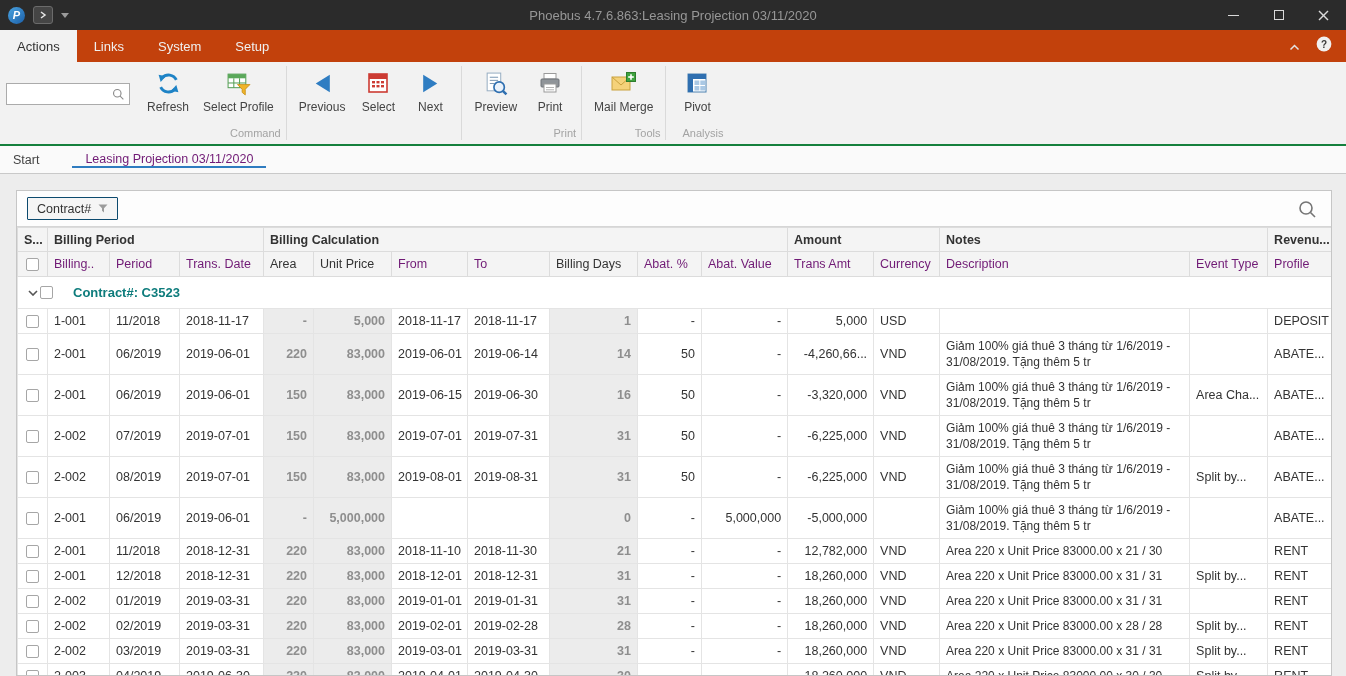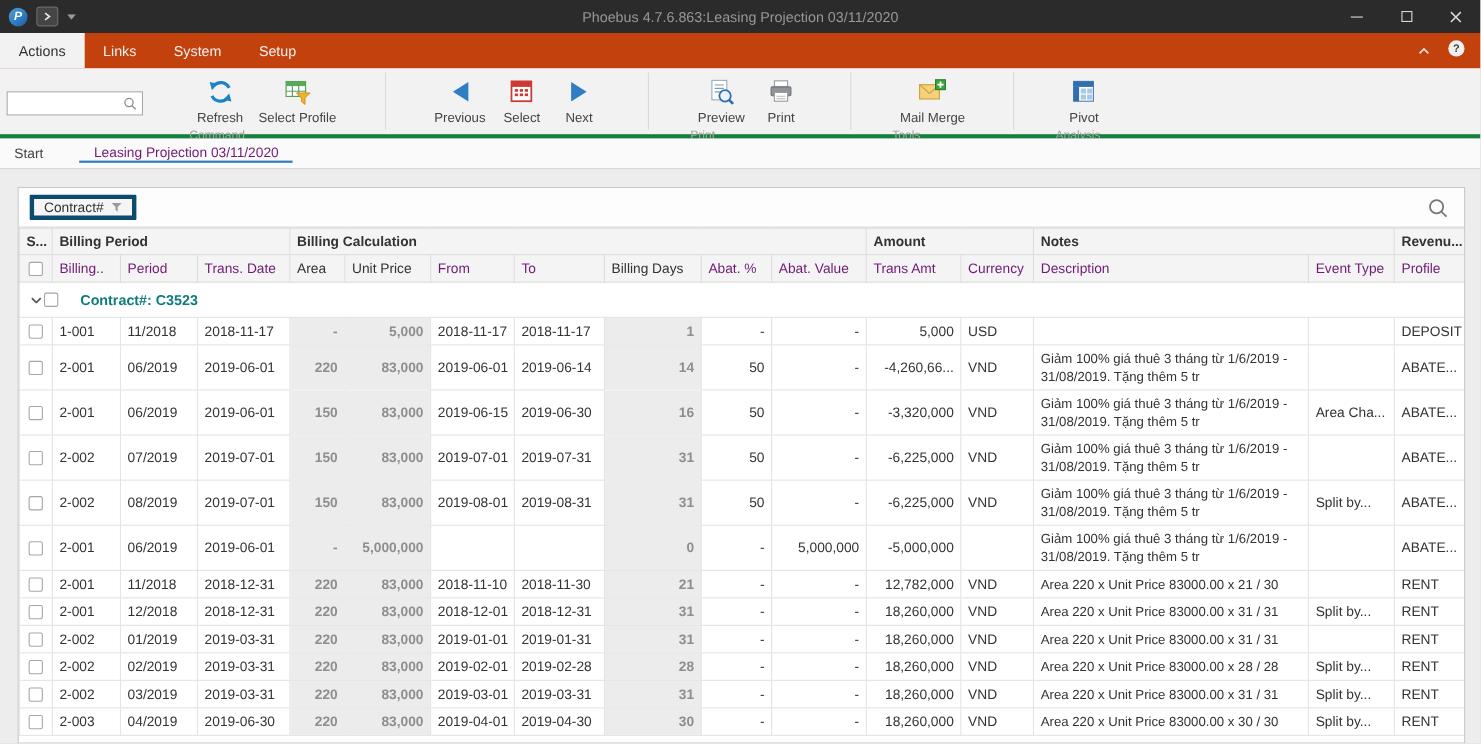--- a/index.html
+++ b/index.html
@@ -21,42 +21,42 @@
   .tb-controls{margin-left:auto;display:flex;z-index:2;}
   .tbtn{width:45px;height:30px;display:flex;align-items:center;justify-content:center;}
   .g-min{display:block;width:11px;height:1px;background:#d9d9d9;}
   .g-max{display:block;width:10px;height:10px;border:1px solid #d9d9d9;}
   
   .menubar{height:32px;background:#c2410c;display:flex;align-items:stretch;flex:0 0 auto;position:relative;}
   .menu-item{padding:0 17px;display:flex;align-items:center;color:#f0f0f0;font-size:13px;cursor:default;}
   .menu-item.active{background:#f2f2f2;color:#333;}
   .menu-right{margin-left:auto;display:flex;align-items:center;gap:16px;padding-right:14px;}
   
-  .ribbon{height:64px;background:#f2f2f2;border-bottom:4px solid #15803d;display:flex;align-items:stretch;flex:0 0 auto;gap:32px;}
+  .ribbon{height:84px;background:#f2f2f2;border-bottom:2px solid #15803d;display:flex;align-items:stretch;flex:0 0 auto;}
   .rsearch{margin:21px 6px 0 6px;width:124px;height:22px;background:#fff;border:1px solid #ababab;
            display:flex;align-items:center;padding:0 4px 0 5px;flex:0 0 auto;}
   .rsearch input{border:none;outline:none;flex:1;min-width:0;font-size:12px;font-family:inherit;background:transparent;}
   .rgroup{display:flex;flex-direction:column;padding:3px 4px 2px 4px;}
   .rbtns{display:flex;flex:1;}
   .rbtn{display:flex;flex-direction:column;align-items:center;justify-content:flex-start;
         min-width:52px;padding:4px 7px 2px 7px;border-radius:2px;}
   .ricon{height:28px;display:flex;align-items:center;justify-content:center;}
   .rlabel{font-size:12px;color:#444;margin-top:3px;white-space:nowrap;}
-  .rgroup-label{text-align:left;font-size:11px;color:#a3a3a3;padding:1px 0 3px 0;min-height:15px;}
+  .rgroup-label{text-align:right;font-size:11px;color:#a3a3a3;padding:1px 0 3px 0;min-height:15px;}
   .rsep{width:1px;background:#dadada;margin:4px 1px;}
   
   .doctabs{height:28px;background:#fafafa;border-bottom:1px solid #c9c9c9;display:flex;align-items:center;flex:0 0 auto;}
   .doctab{padding:0 13px;display:flex;align-items:center;font-size:12.5px;color:#444;}
   .doctab.active{color:#701a75;border-bottom:2px solid #2f7cc0;margin-left:20px;}
   
   .content{flex:1;background:#ededed;padding:16px 14px 0 16px;overflow:hidden;}
   .gridpanel{background:#fff;border:1px solid #c6c6c6;height:100%;overflow:hidden;position:relative;}
   .groupbar{height:36px;border-bottom:1px solid #d6d6d6;background:#fdfdfd;position:relative;display:flex;align-items:center;}
   .chip{margin-left:10px;display:inline-flex;align-items:center;gap:7px;height:23px;padding:0 9px;
-        border:4px solid #0c4a6e;background:#f5f5f5;font-size:12.5px;color:#333;border-radius:1px;}
+        border:1px solid #0c4a6e;background:#f5f5f5;font-size:12.5px;color:#333;border-radius:1px;}
   .gsearch{position:absolute;right:14px;top:9px;}
   
   table{border-collapse:collapse;table-layout:fixed;width:1316px;font-size:12.5px;color:#333;}
   th,td{border:1px solid #e4e4e4;padding:4px 6px;overflow:hidden;white-space:nowrap;line-height:16px;}
   thead th{background:#f4f4f4;border-color:#dcdcdc;font-weight:normal;color:#701a75;text-align:left;}
   thead tr.ghead th{font-weight:bold;color:#333;height:24px;padding:3px 6px;}
   thead th.hb{font-weight:normal;color:#333;}
   thead th.c, td.c{text-align:center;padding:4px 2px;}
   td.r{text-align:right;}
   td.shade{background:#ececec;color:#8e8e8e;font-weight:bold;}

